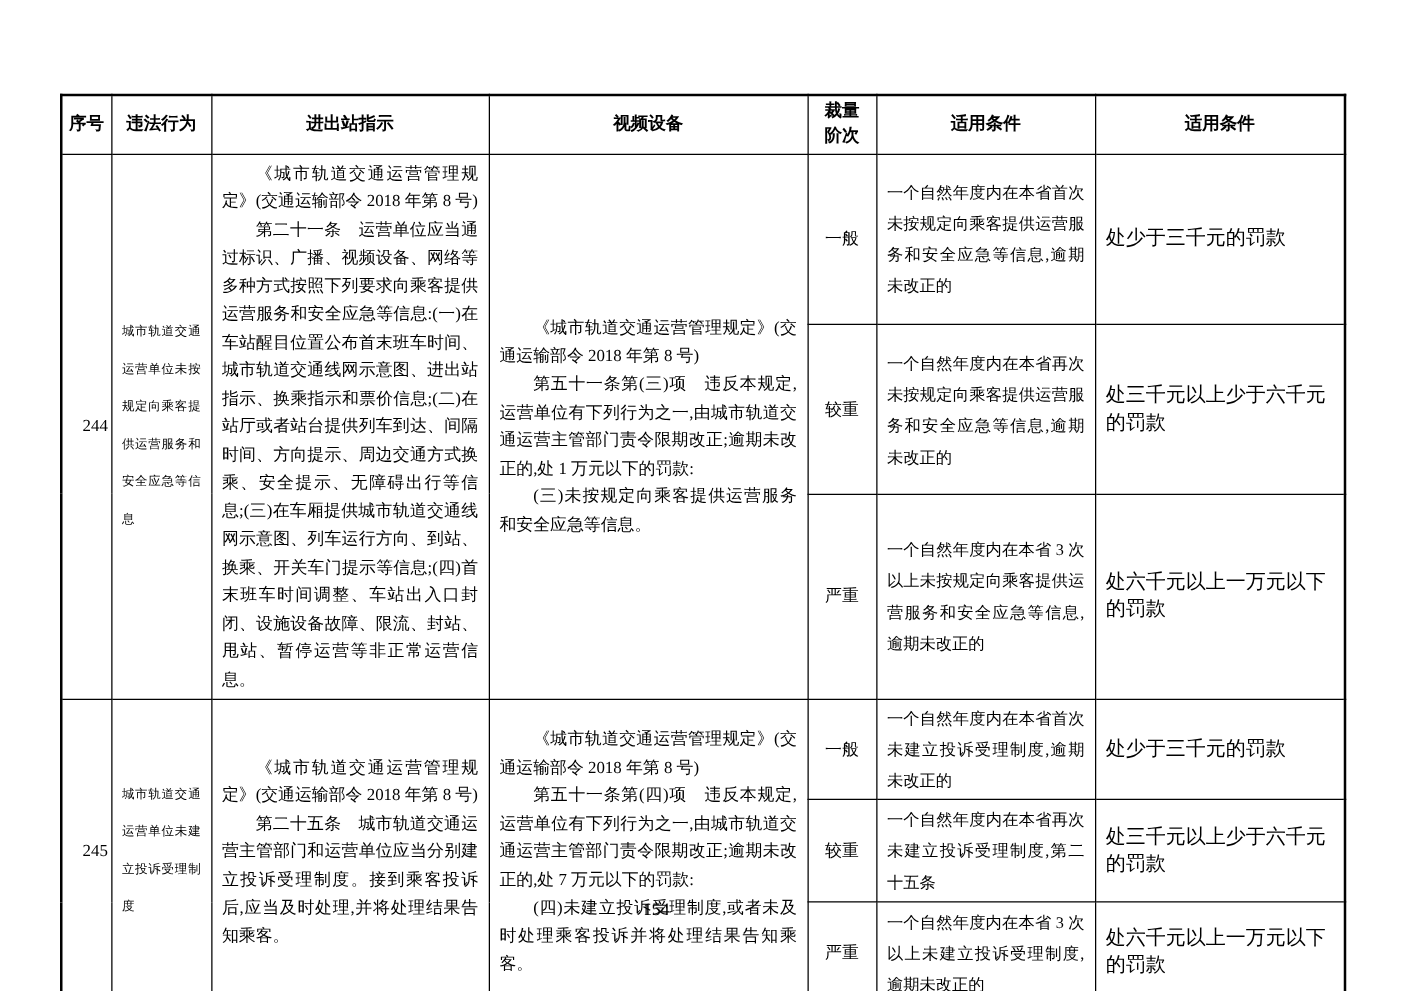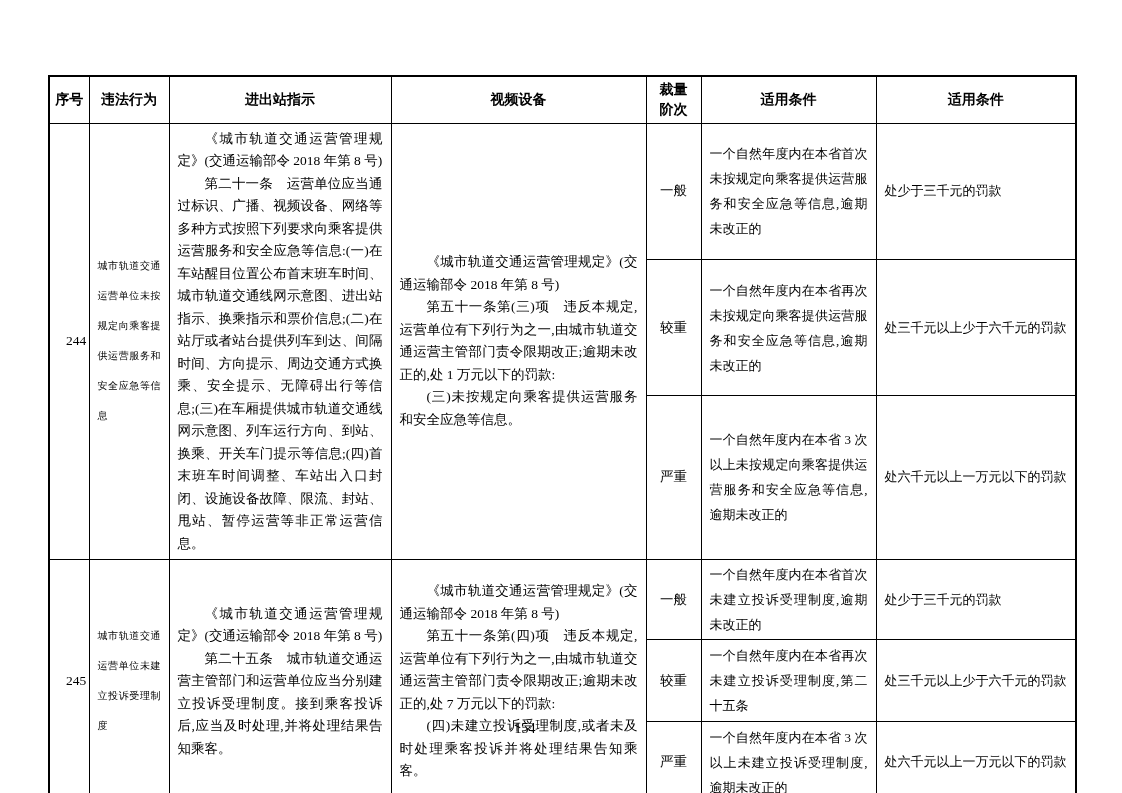--- a/index.html
+++ b/index.html
@@ -33,21 +33,21 @@
     padding:4px 8px;font-size:10px;line-height:30px;
   }
   td.c-basis{padding:4px 8px;}
   td.c-basis p{
     margin:0;text-indent:2em;text-align:justify;
     font-size:13.5px;line-height:22.5px;
   }
   td.c-basis p.bold{font-weight:normal;}
   td.c-tier{text-align:center;padding:2px 2px;}
   td.c-cond{text-align:justify;text-align-last:left;padding:2px 8px;font-size:13px;line-height:25px;}
-  td.c-std{text-align:left;padding:2px 8px;font-size:13px;line-height:22px;}
+  td.c-std{text-align:left;padding:2px 8px;font-size:16px;line-height:22px;}
   .tier-hdr div{line-height:20px;}
   .page-number{
     position:absolute;left:18px;top:721px;width:1014px;
     text-align:center;font-size:14px;
   }
 </style>
 </head>
 <body>
 
 <table class="law">

